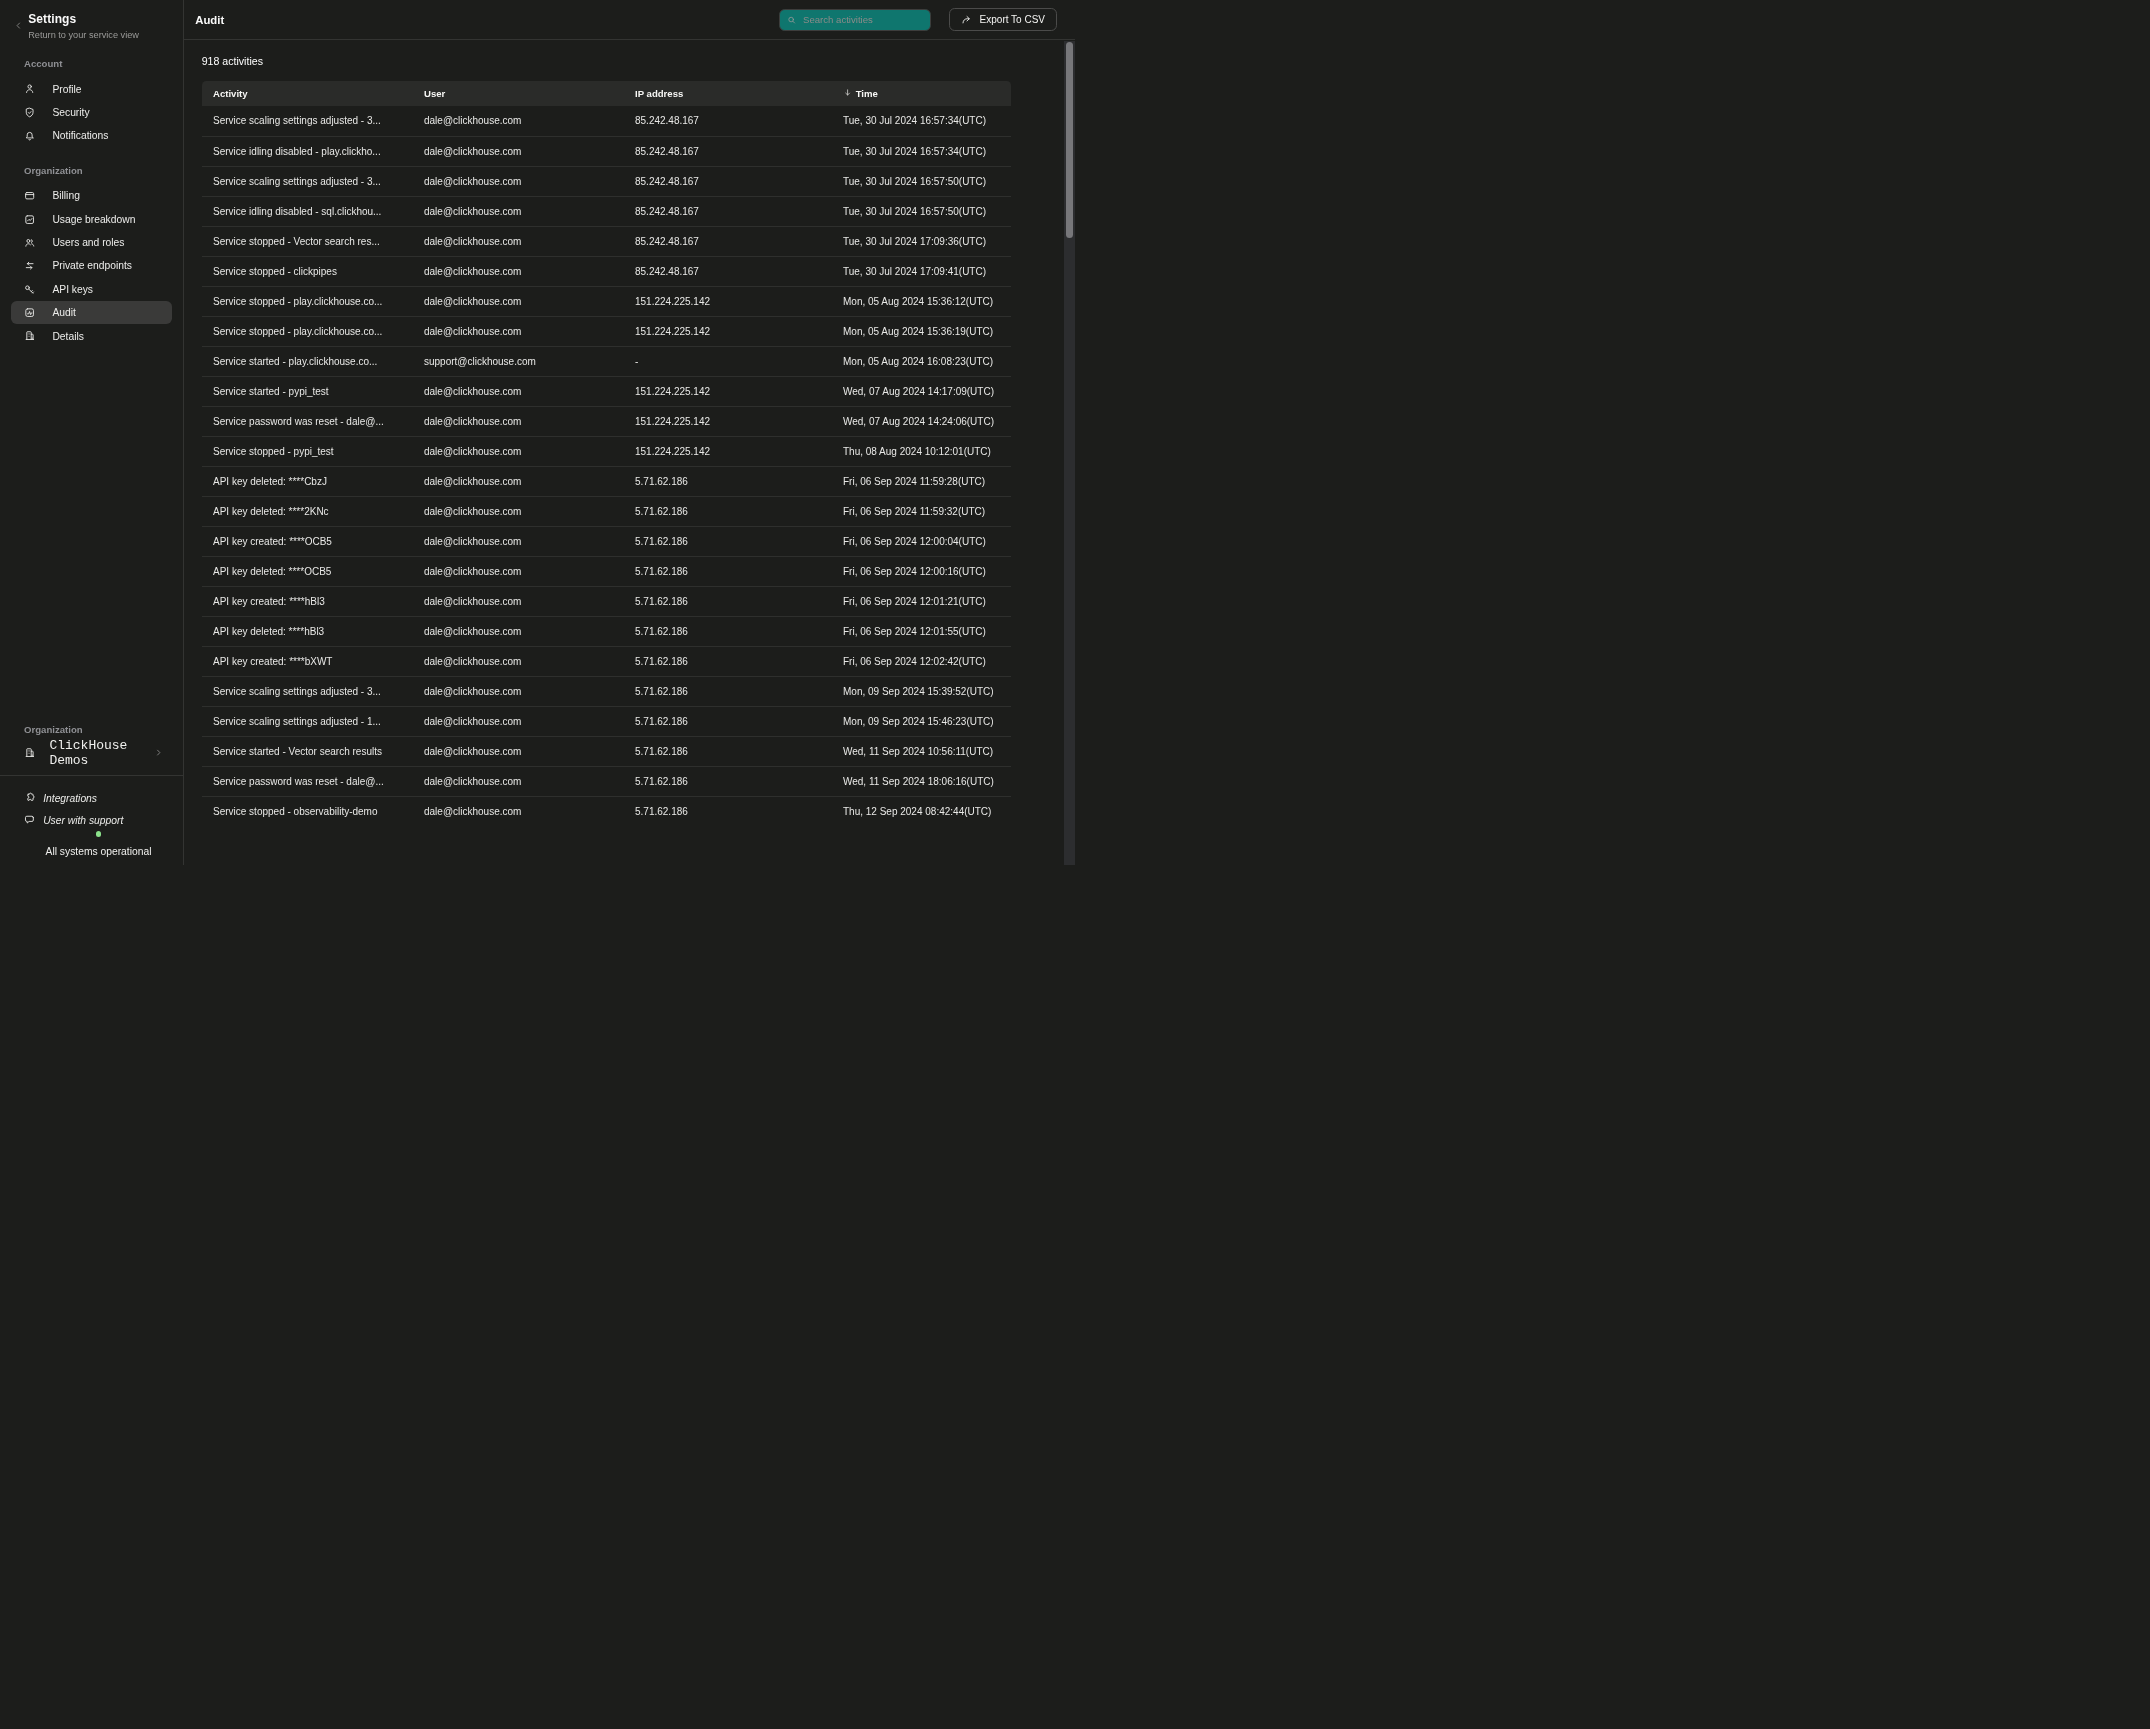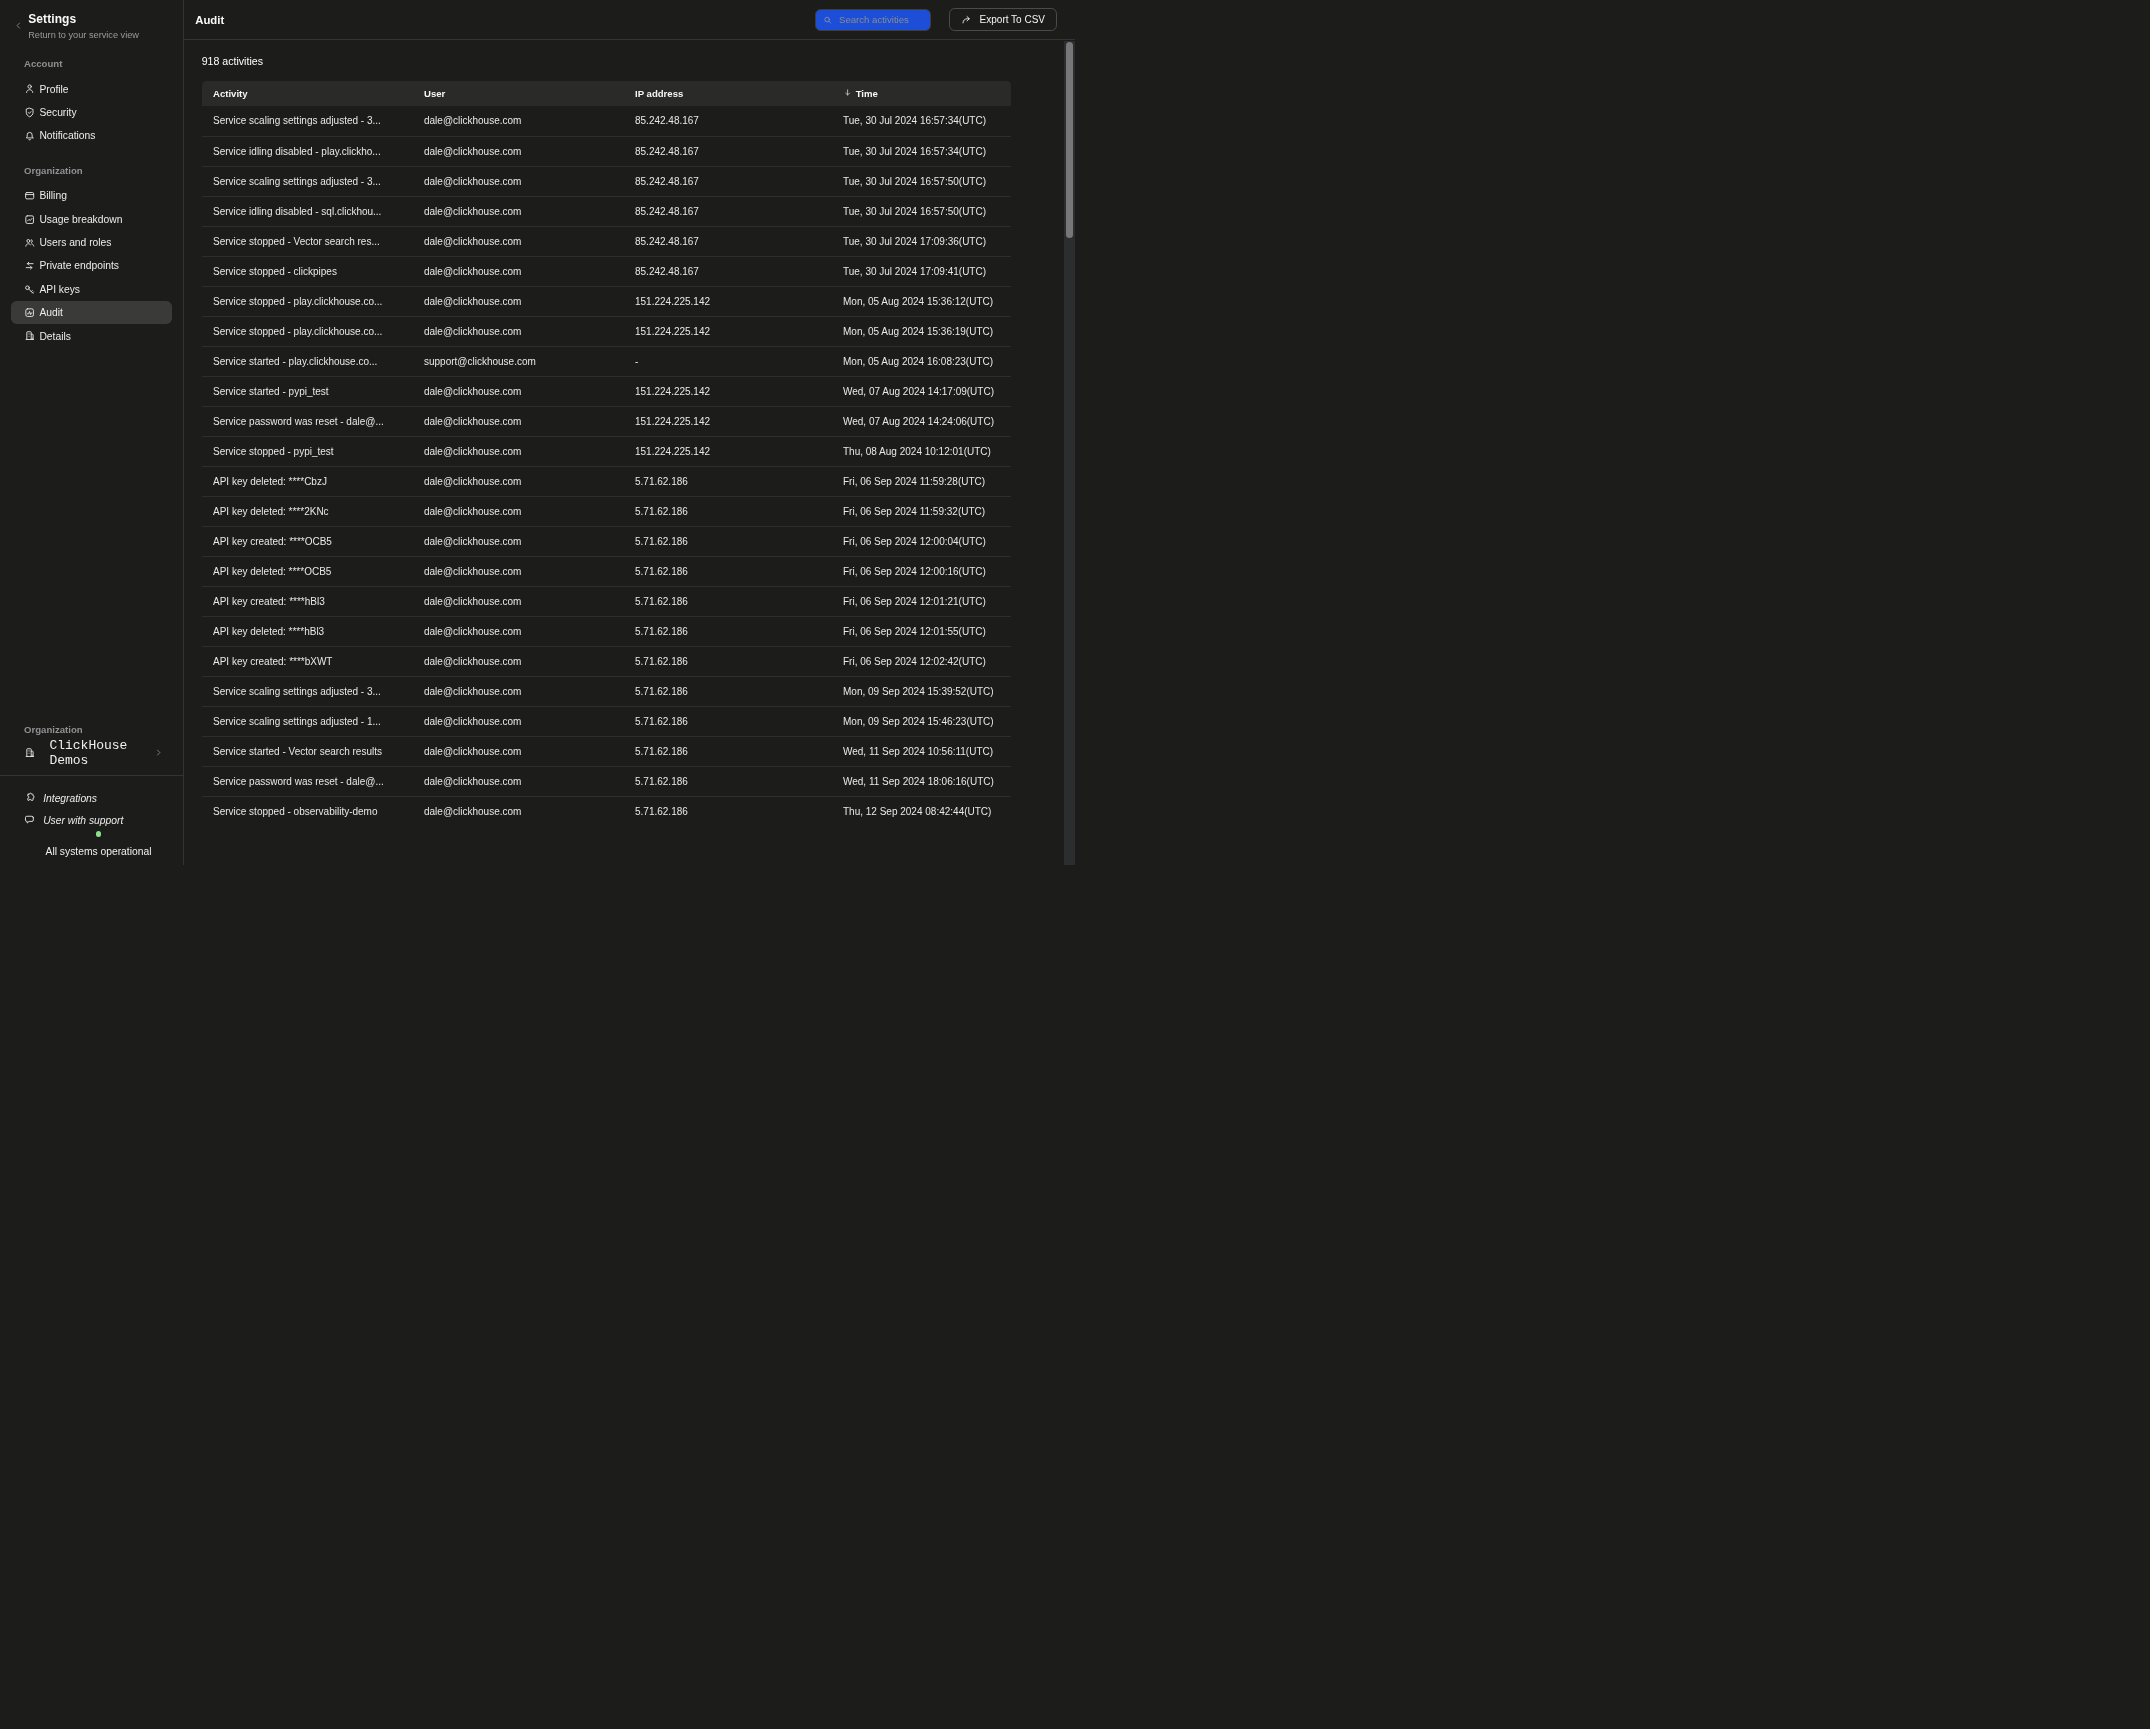--- a/index.html
+++ b/index.html
@@ -24,21 +24,21 @@
   .sidebar-title { font-size: 12px; font-weight: 700; color: #fafafa; letter-spacing: 0.1px; }
   .sidebar-subtitle { font-size: 9.2px; color: #9b9b99; margin-top: 3.5px; }
 
   .nav-label {
     font-size: 9.6px; font-weight: 600; color: #8f9094;
     margin: 18.4px 0 8.5px 24px;
   }
   .nav-label.second { margin-top: 17px; }
   .nav-item {
     height: 23.4px; margin: 0 11.3px; padding-left: 12.8px;
-    display: flex; align-items: center; gap: 4px;
+    display: flex; align-items: center; gap: 17px;
     border-radius: 5.7px; cursor: pointer;
     font-size: 10.3px; color: #ededeb;
   }
   .nav-item.active { background: #3a3a39; }
   .icon16 { width: 11.3px; height: 11.3px; display: inline-flex; color: #e8e8e6; flex: 0 0 auto; }
   .icon16 svg, .icon13 svg { display: block; }
   .icon13 { width: 9.2px; height: 9.2px; display: inline-flex; color: #9c9c9a; flex: 0 0 auto; }
 
   .sidebar-bottom { margin-top: auto; padding-bottom: 12px; }
   .org-label { font-size: 9.6px; font-weight: 600; color: #8f9094; margin: 0 0 6.4px 24px; }
@@ -64,22 +64,22 @@
   .main { flex: 1 1 auto; display: flex; flex-direction: column; position: relative; min-width: 0; }
   .main-header {
     height: 40px; flex: 0 0 40px;
     border-bottom: 0.7px solid #333432;
     display: flex; align-items: center;
     padding: 0 17.7px 0 11.3px;
   }
   .page-title { font-size: 11.3px; font-weight: 700; color: #fafafa; }
   .header-actions { margin-left: auto; display: flex; align-items: center; gap: 18.4px; }
   .search-box {
-    width: 116px; height: 22px;
-    background: #1d4ed8; border: 0.7px solid #3d3d3c; border-radius: 5.7px;
+    width: 152px; height: 22px;
+    background: #0f766e; border: 0.7px solid #3d3d3c; border-radius: 5.7px;
     display: flex; align-items: center; gap: 6.4px; padding: 0 7.8px;
   }
   .search-box input {
     background: transparent; border: none; outline: none;
     color: #e5e5e3; font-size: 9.6px; width: 100%;
     font-family: "Liberation Sans", "DejaVu Sans", sans-serif;
   }
   .search-box input::placeholder { color: #8b8b89; }
   .export-btn {
     height: 23px; padding: 0 11.3px;

